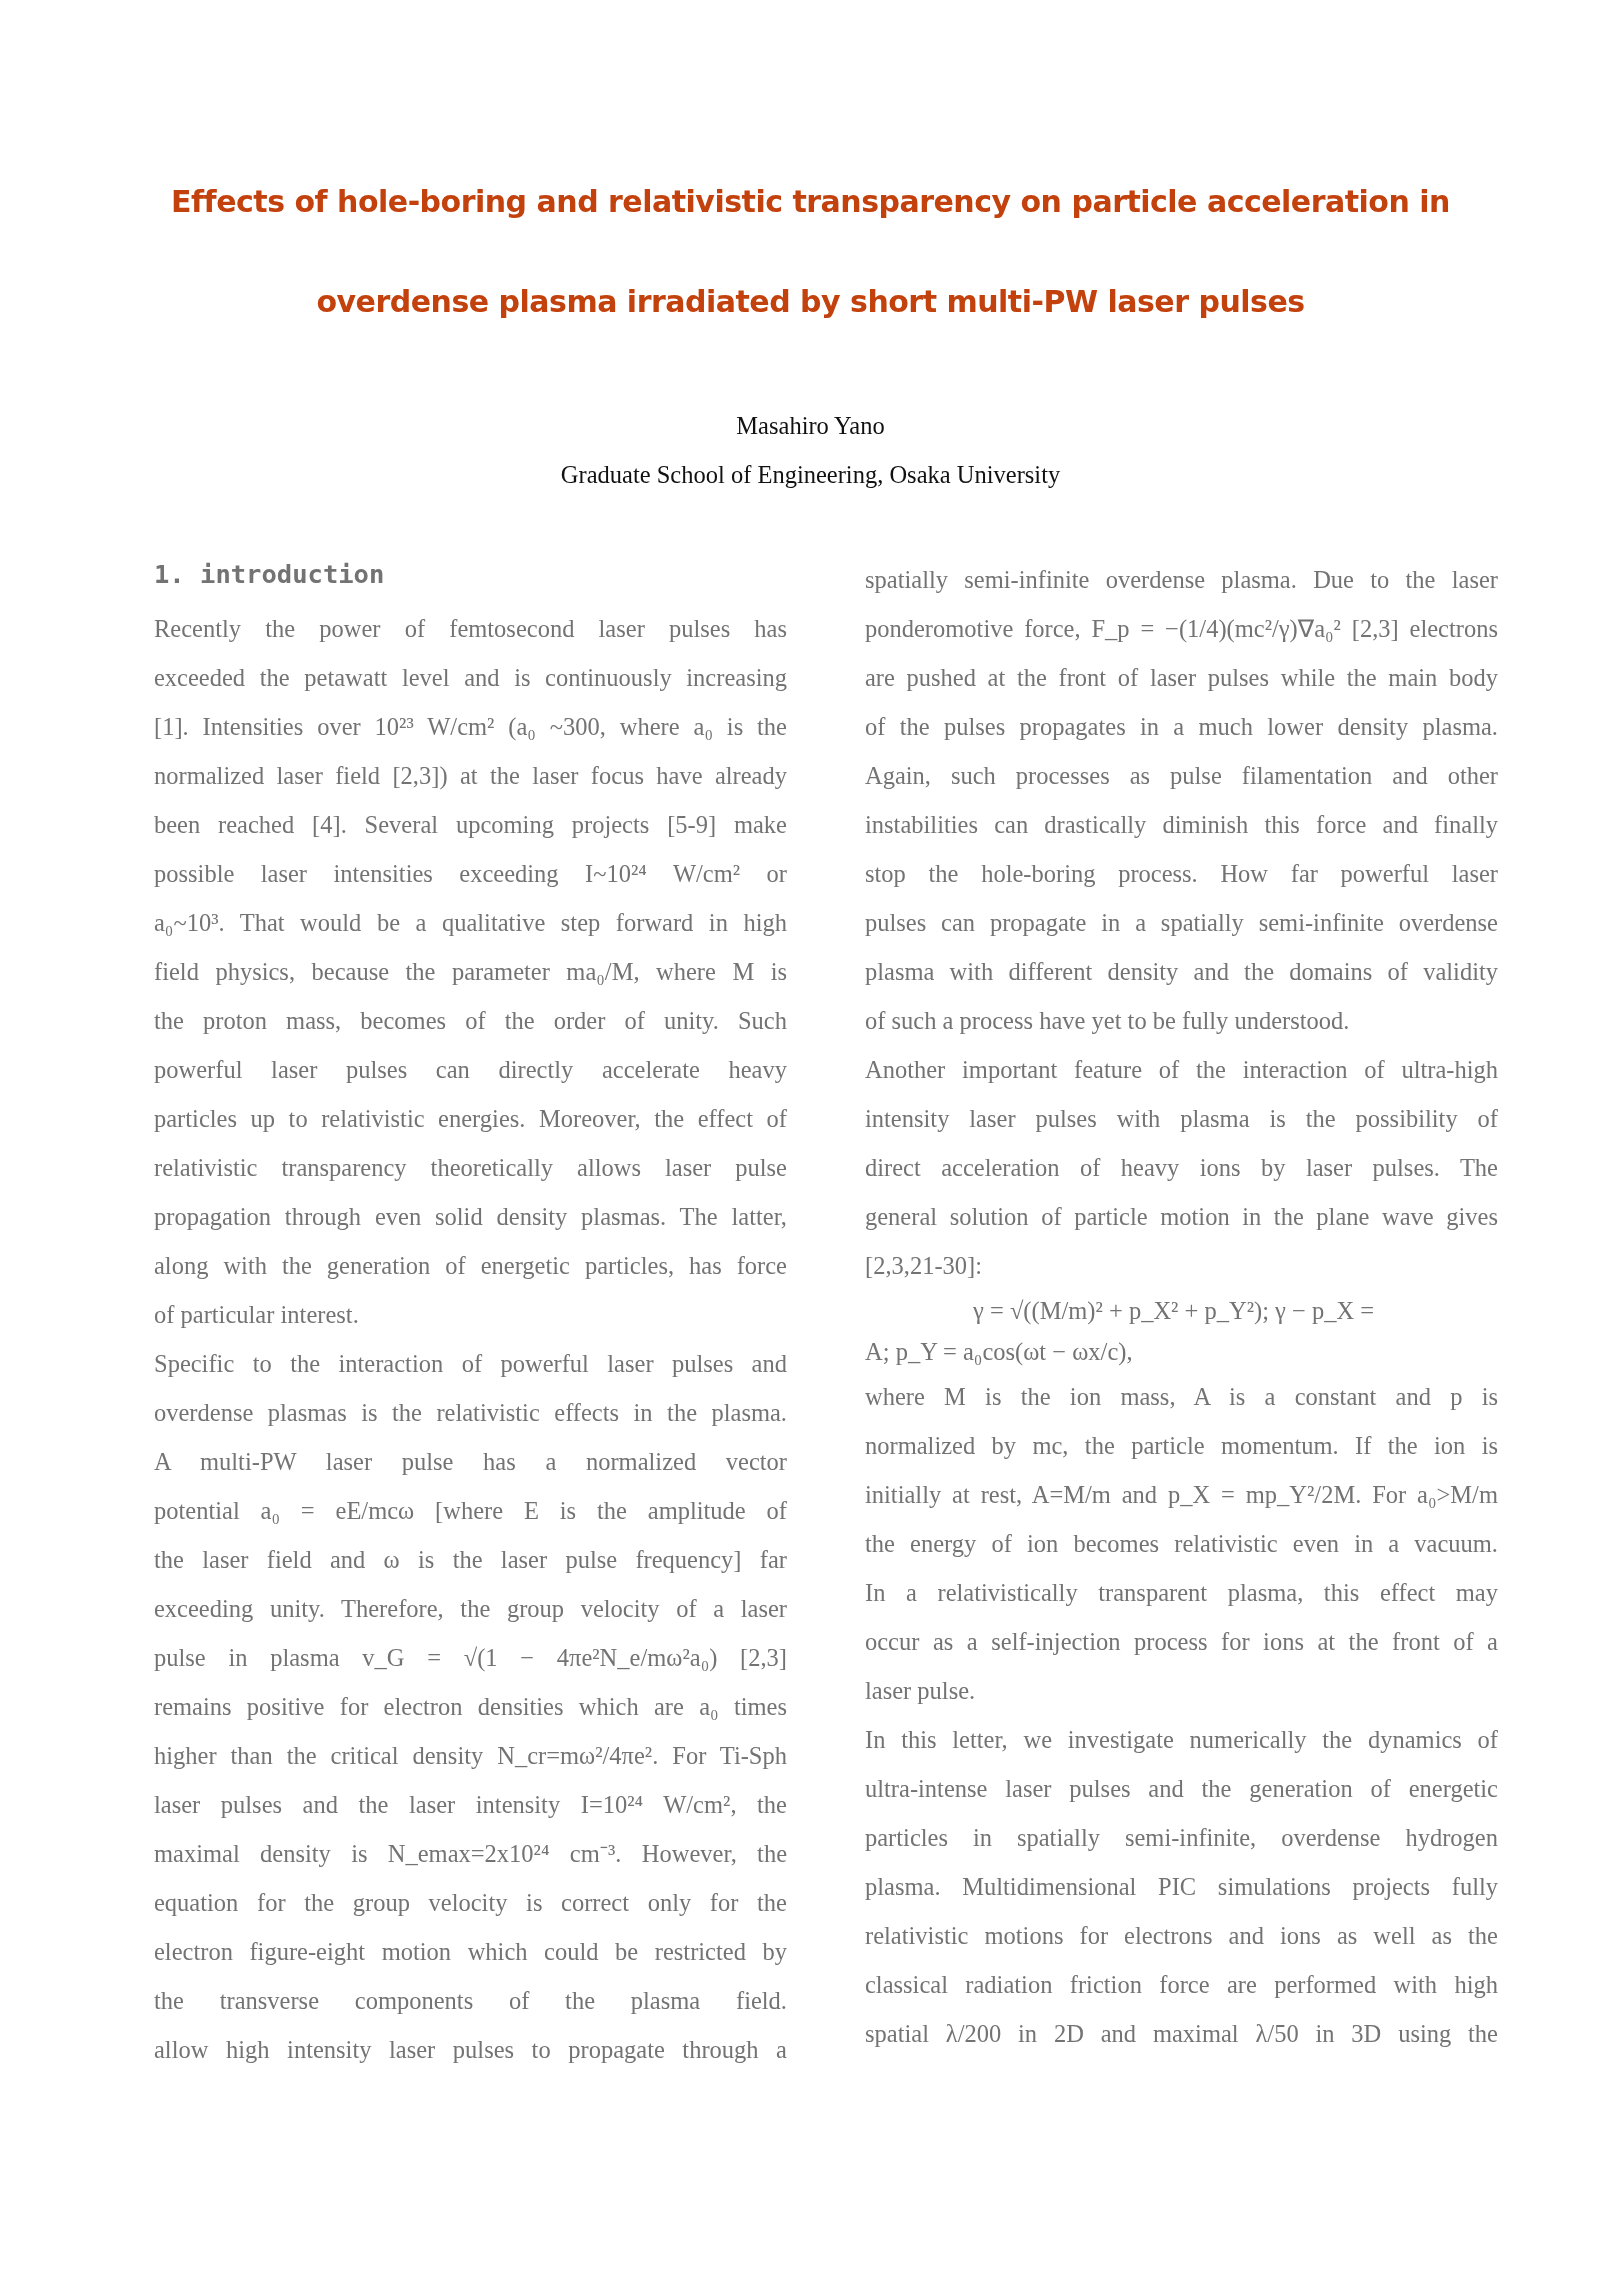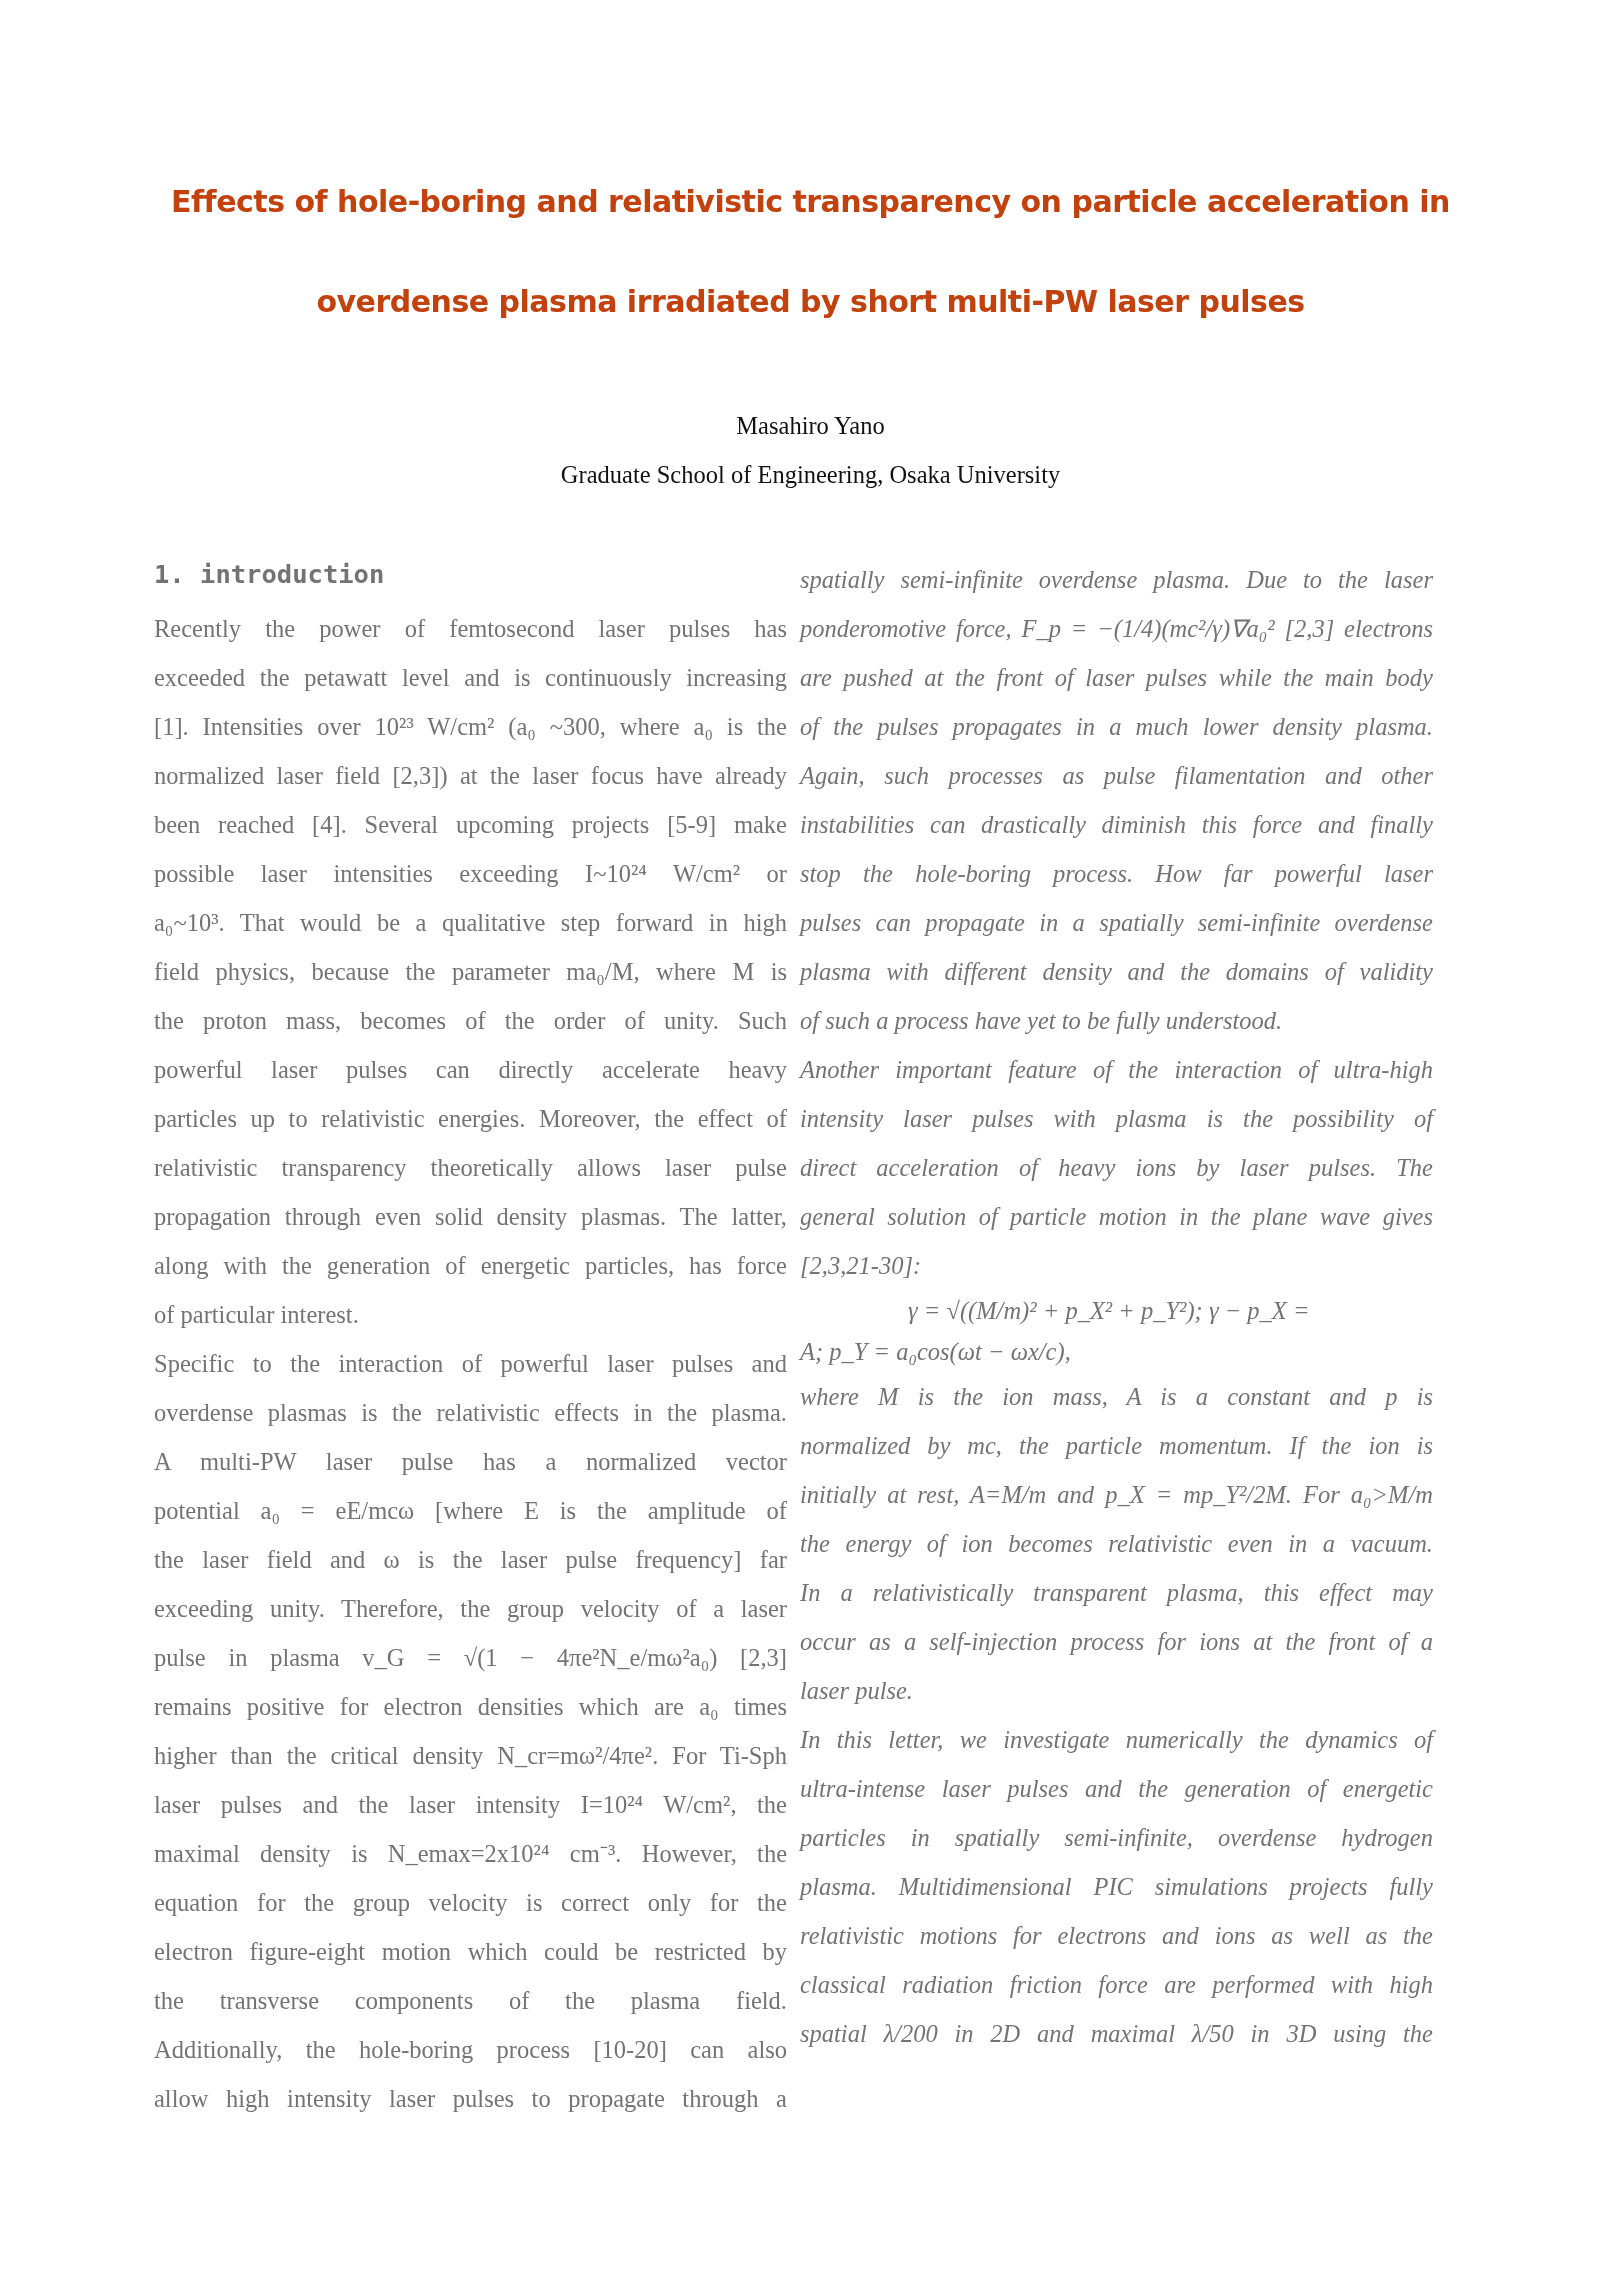--- a/index.html
+++ b/index.html
@@ -15,21 +15,21 @@
     position: absolute; left: 0; width: 1621px; text-align: center;
     font-family: "Liberation Serif", serif; font-size: 24.5px; color: #111;
   }
   .author { top: 412px; }
   .affil { top: 461px; }
   .col {
     position: absolute; top: 555px; width: 633px;
     font-family: "Liberation Serif", serif; font-size: 24.5px; color: #737373;
   }
   .col.left { left: 154px; }
-  .col.right { left: 800px; font-style: italic; }
+  .col.right { left: 865px; }
   .line {
     height: 49px; line-height: 49px; white-space: nowrap;
     text-align: justify; text-align-last: justify; overflow: visible;
   }
   .line.last { text-align-last: left; }
   .heading {
     font-family: "DejaVu Sans Mono", monospace; font-weight: bold; font-size: 25.5px;
     height: 49px; line-height: 39px; letter-spacing: 0px; text-align-last: left;
   }
   .eqline { height: 49px; line-height: 49px; white-space: nowrap; }
@@ -68,21 +68,20 @@
     <div class="line">the laser field and ω is the laser pulse frequency] far</div>
     <div class="line">exceeding unity. Therefore, the group velocity of a laser</div>
     <div class="line">pulse in plasma v_G = √(1 − 4πe²N_e/mω²a₀) [2,3]</div>
     <div class="line">remains positive for electron densities which are a₀ times</div>
     <div class="line">higher than the critical density N_cr=mω²/4πe². For Ti-Sph</div>
     <div class="line">laser pulses and the laser intensity I=10²⁴ W/cm², the</div>
     <div class="line">maximal density is N_emax=2x10²⁴ cm⁻³. However, the</div>
     <div class="line">equation for the group velocity is correct only for the</div>
     <div class="line">electron figure-eight motion which could be restricted by</div>
     <div class="line">the transverse components of the plasma field.</div>
-    <div class="line">Additionally, the hole-boring process [10-20] can also</div>
     <div class="line">allow high intensity laser pulses to propagate through a</div>
   </div>
 
   <div class="col right">
     <div class="line">spatially semi-infinite overdense plasma. Due to the laser</div>
     <div class="line">ponderomotive force, F_p = −(1/4)(mc²/γ)∇a₀² [2,3] electrons</div>
     <div class="line">are pushed at the front of laser pulses while the main body</div>
     <div class="line">of the pulses propagates in a much lower density plasma.</div>
     <div class="line">Again, such processes as pulse filamentation and other</div>
     <div class="line">instabilities can drastically diminish this force and finally</div>

